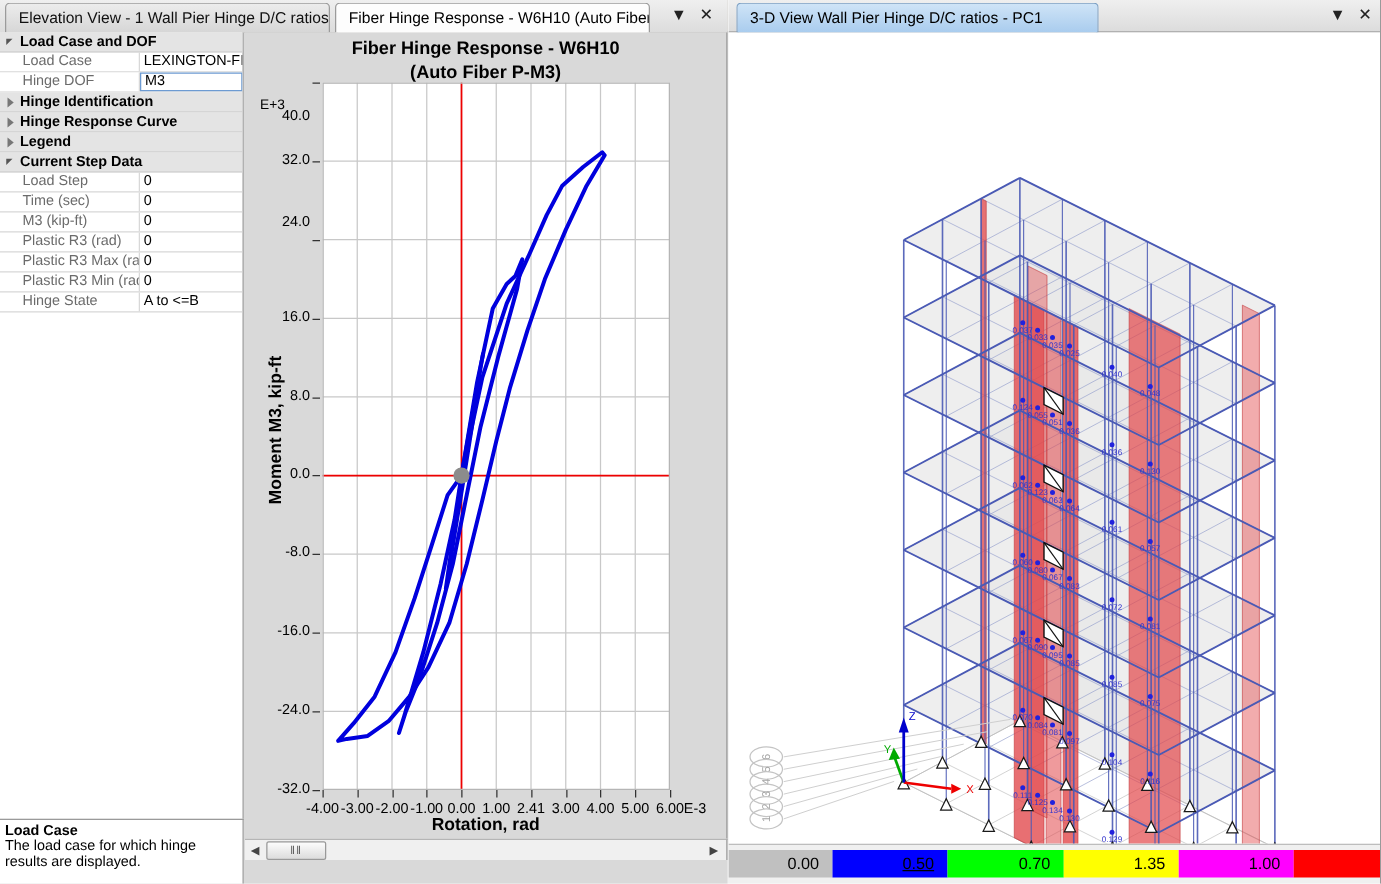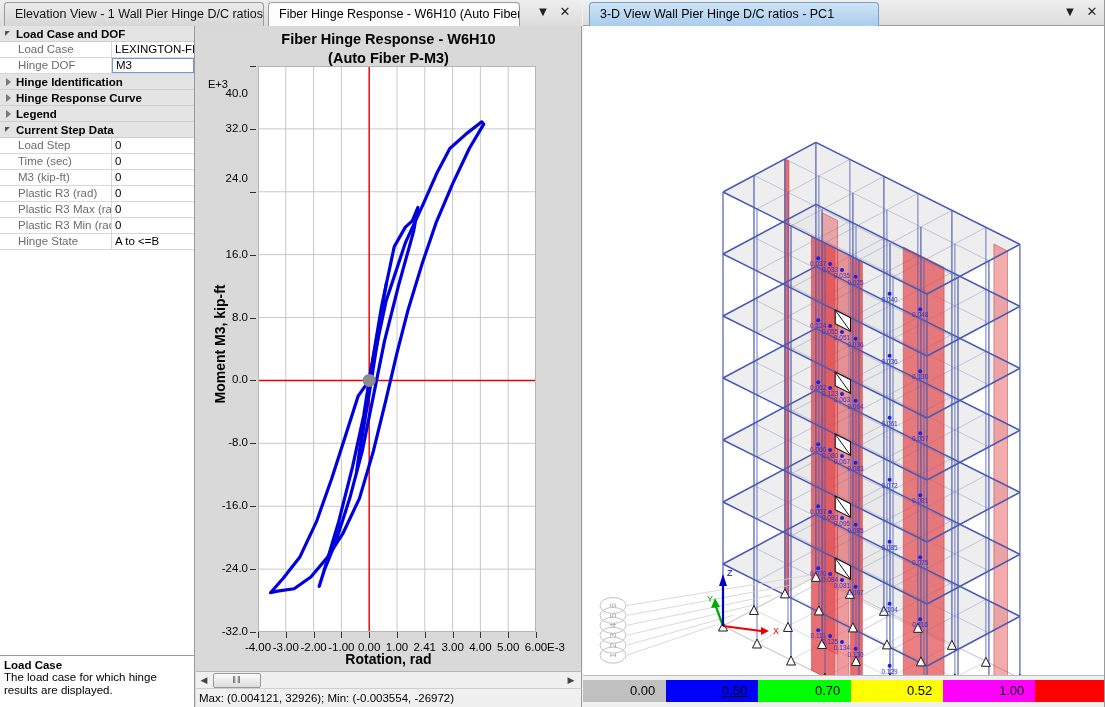--- a/index.html
+++ b/index.html
@@ -434,21 +434,20 @@
           </svg>
       </div>
     </div>
 
     <div id="chart-scroll">
       <div class="sb-arrow" style="left:0;">◀</div>
       <div id="sb-thumb">‖‖</div>
       <div class="sb-arrow" style="right:2px;">▶</div>
     </div>
 
-    <div id="chart-status">Max: (0.004121, 32926);   Min: (-0.003554, -26972)</div>
   </div>
 
   <div id="right-window">
     <div id="right-tabbar">
       <div class="tab active-blue" style="left:6px; width:290px;">3-D View  Wall Pier Hinge D/C ratios - PC1</div>
       <div class="tab-ctl" style="left:478px;">▼</div>
       <div class="tab-ctl" style="left:500px;">✕</div>
     </div>
 
     <div id="view3d">
@@ -767,18 +766,18 @@
     <div id="legend-bar">
         <div class="legend-seg" style="left: 0px; width: 83px; background: rgb(192, 192, 192);"></div>
         <div class="legend-seg" style="left: 83px; width: 92px; background: rgb(0, 0, 255);"></div>
         <div class="legend-seg" style="left: 175px; width: 93px; background: rgb(0, 255, 0);"></div>
         <div class="legend-seg" style="left: 268px; width: 92px; background: rgb(255, 255, 0);"></div>
         <div class="legend-seg" style="left: 360px; width: 92px; background: rgb(255, 0, 255);"></div>
         <div class="legend-seg" style="left: 452px; width: 70px; background: rgb(255, 0, 0);"></div>
         <div class="legend-text" style="left: 47px;">0.00</div>
         <div class="legend-text" style="left: 139px; text-decoration: underline;">0.50</div>
         <div class="legend-text" style="left: 232px;">0.70</div>
-        <div class="legend-text" style="left: 324px;">0.52</div>
+        <div class="legend-text" style="left: 324px;">1.35</div>
         <div class="legend-text" style="left: 416px;">1.00</div>
       </div>
     <div class="rightborder"></div>
   </div>
 </div>
 
 </body></html>

